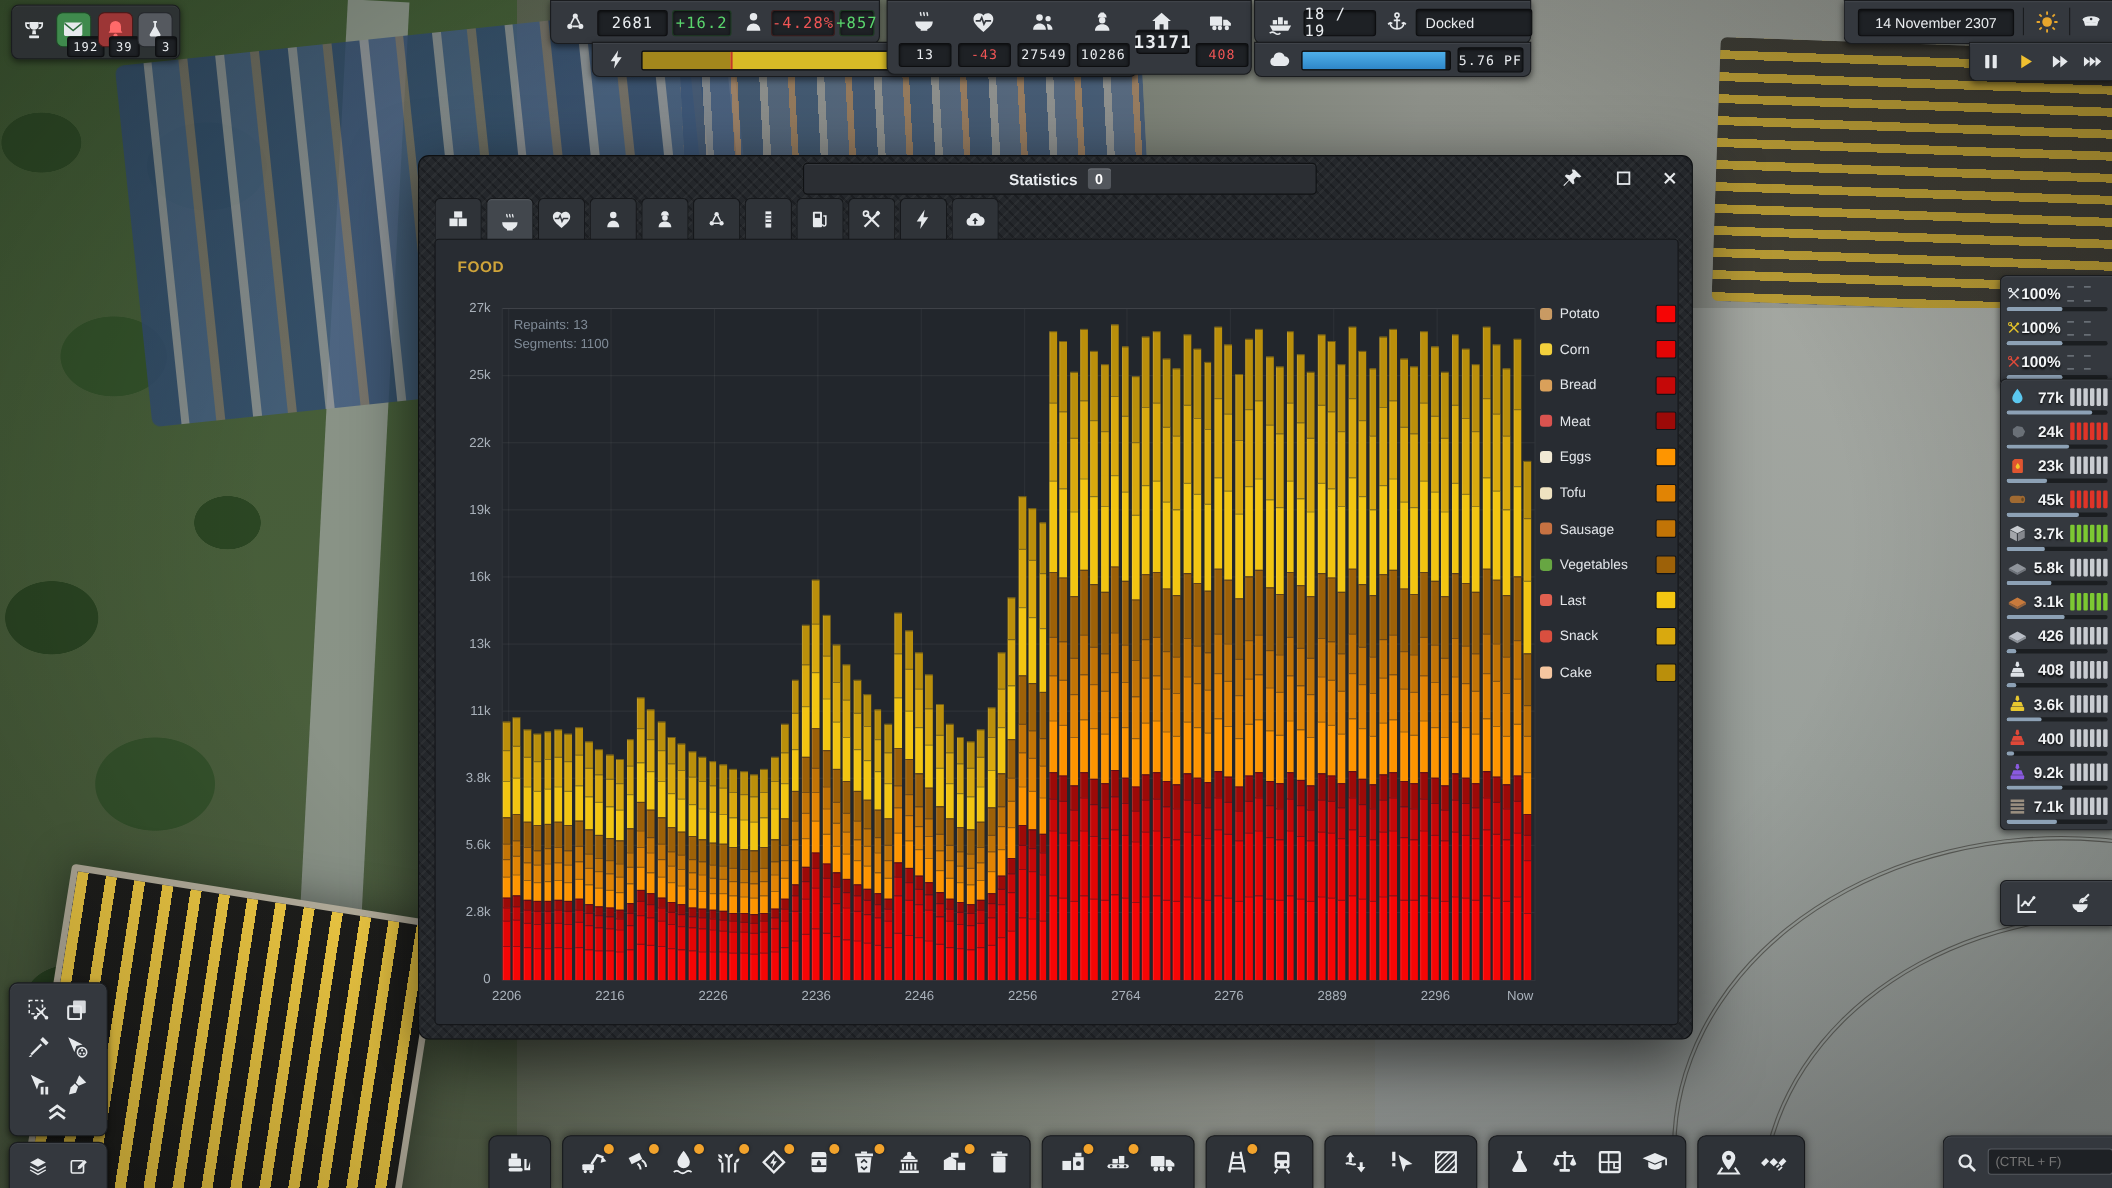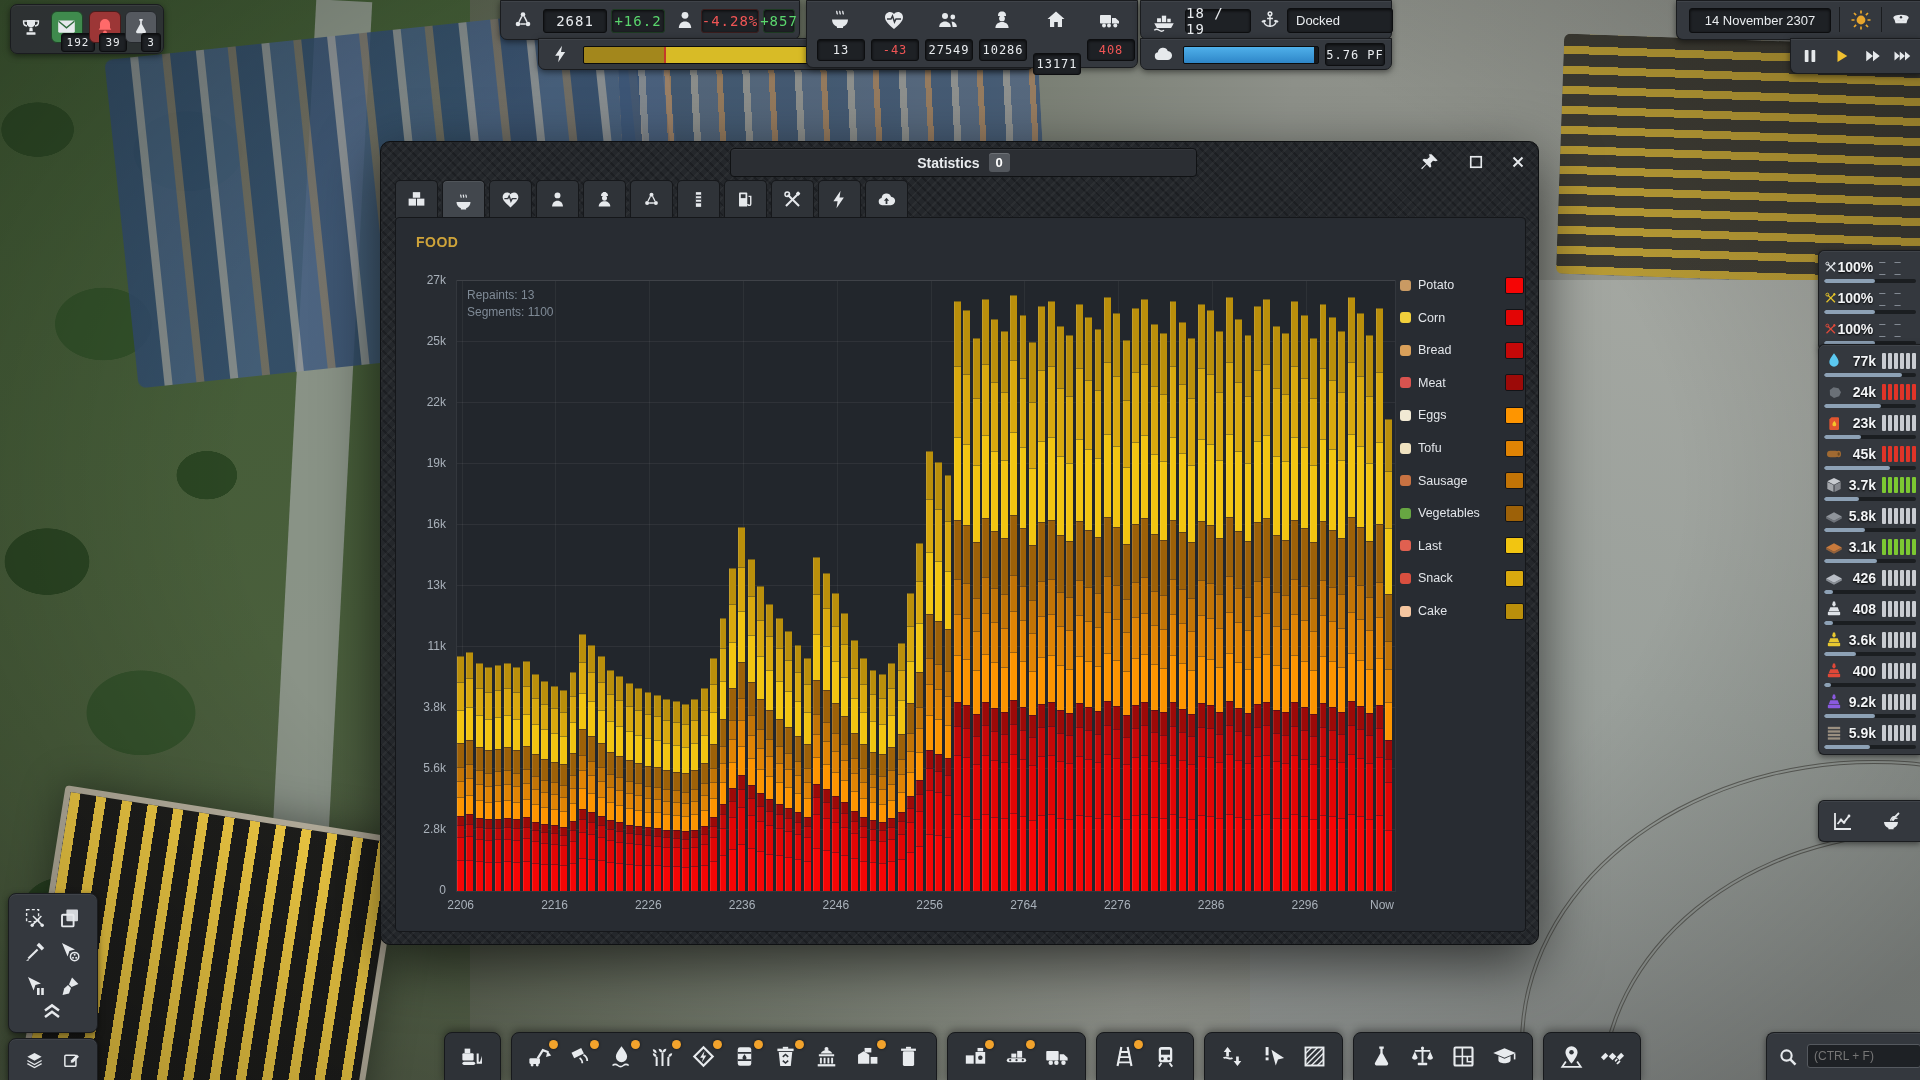--- a/index.html
+++ b/index.html
@@ -209,21 +209,21 @@
         <circle fill="currentColor" cx="12" cy="10.4" r="2.9"></circle>
         <path fill="currentColor" d="M5.4 20c0-3.8 2.9-6 6.6-6s6.6 2.2 6.6 6z"></path>
       </svg>
     </span>
     <div class="vbox abs" style="left: 172px; top: 38px; width: 46px; height: 20px; font-size: 12px;">10286</div>
     <span class="ic abs" style="left: 237px; top: 7px; width: 24px; height: 24px;">
       <svg viewBox="0 0 24 24" xmlns="http://www.w3.org/2000/svg">
         <path fill="currentColor" d="M12 3.5l8.5 7.5H18v8h-4.2v-5h-3.6v5H6v-8H3.5z"></path>
       </svg>
     </span>
-    <div class="vbox abs" style="left: 226px; top: 52px; width: 46px; height: 20px; font-size: 12px;">13171</div>
+    <div class="vbox abs" style="left: 226px; top: 26px; width: 46px; height: 20px; font-size: 16px; font-weight: bold;">13171</div>
     <span class="ic abs" style="left: 291px; top: 7px; width: 24px; height: 24px;">
       <svg viewBox="0 0 24 24" xmlns="http://www.w3.org/2000/svg">
         <rect fill="currentColor" x="2" y="7" width="11" height="8.5" rx=".8"></rect>
         <path fill="currentColor" d="M14 10h3.6l3.4 3.2v2.3h-7z"></path>
         <circle fill="currentColor" cx="6" cy="17.5" r="2"></circle>
         <circle fill="currentColor" cx="11" cy="17.5" r="2"></circle>
         <circle fill="currentColor" cx="17.3" cy="17.5" r="2"></circle>
       </svg>
     </span>
     <div class="vbox abs red" style="left: 280px; top: 38px; width: 46px; height: 20px; font-size: 12px;">408</div>
@@ -1782,21 +1782,21 @@
 
     <div class="abs" id="xaxis" style="left:60px;top:674px;width:938px;height:24px;">
         <div class="xlab" style="left: 0.5%; transform: translateX(-50%);">2206</div>
         <div class="xlab" style="left: 10.5%; transform: translateX(-50%);">2216</div>
         <div class="xlab" style="left: 20.5%; transform: translateX(-50%);">2226</div>
         <div class="xlab" style="left: 30.5%; transform: translateX(-50%);">2236</div>
         <div class="xlab" style="left: 40.5%; transform: translateX(-50%);">2246</div>
         <div class="xlab" style="left: 50.5%; transform: translateX(-50%);">2256</div>
         <div class="xlab" style="left: 60.5%; transform: translateX(-50%);">2764</div>
         <div class="xlab" style="left: 70.5%; transform: translateX(-50%);">2276</div>
-        <div class="xlab" style="left: 80.5%; transform: translateX(-50%);">2286</div>
+        <div class="xlab" style="left: 80.5%; transform: translateX(-50%);">2889</div>
         <div class="xlab" style="left: 90.5%; transform: translateX(-50%);">2296</div>
         <div class="xlab" style="right: 0px;">Now</div>
       </div>
 
     <div class="abs" id="legend" style="left:1004px;top:56px;width:124px;height:380px;">
         <div class="leg" style="top: 0px; left: 0px;">
           <span class="fi" style="background:#c99a63;"></span>
     <span class="nm">Potato</span>
     <span class="sw" style="background:#f60505;"></span>
         </div>
@@ -2150,21 +2150,21 @@
       <span class="ic" style="width:20px;height:20px;color:#9a8f80;">
         <svg viewBox="0 0 24 24" xmlns="http://www.w3.org/2000/svg">
           <g fill="currentColor">
             <rect x="4.6" y="4.6" width="14.8" height="2.8"></rect>
             <rect x="4.6" y="8.8" width="14.8" height="2.8"></rect>
             <rect x="4.6" y="13" width="14.8" height="2.8"></rect>
             <rect x="4.6" y="17.2" width="14.8" height="2.8"></rect>
           </g>
         </svg>
       </span>
-    <span class="val">5.9k</span>
+    <span class="val">7.1k</span>
       <span class="gauge">
         <i style="background:#c9ccd1;"></i>
         <i style="background:#c9ccd1;"></i>
         <i style="background:#c9ccd1;"></i>
         <i style="background:#c9ccd1;"></i>
         <i style="background:#c9ccd1;"></i>
         <i style="background:#c9ccd1;"></i>
       </span>
     <span class="hbar">
         <i style="width:50%;"></i>

